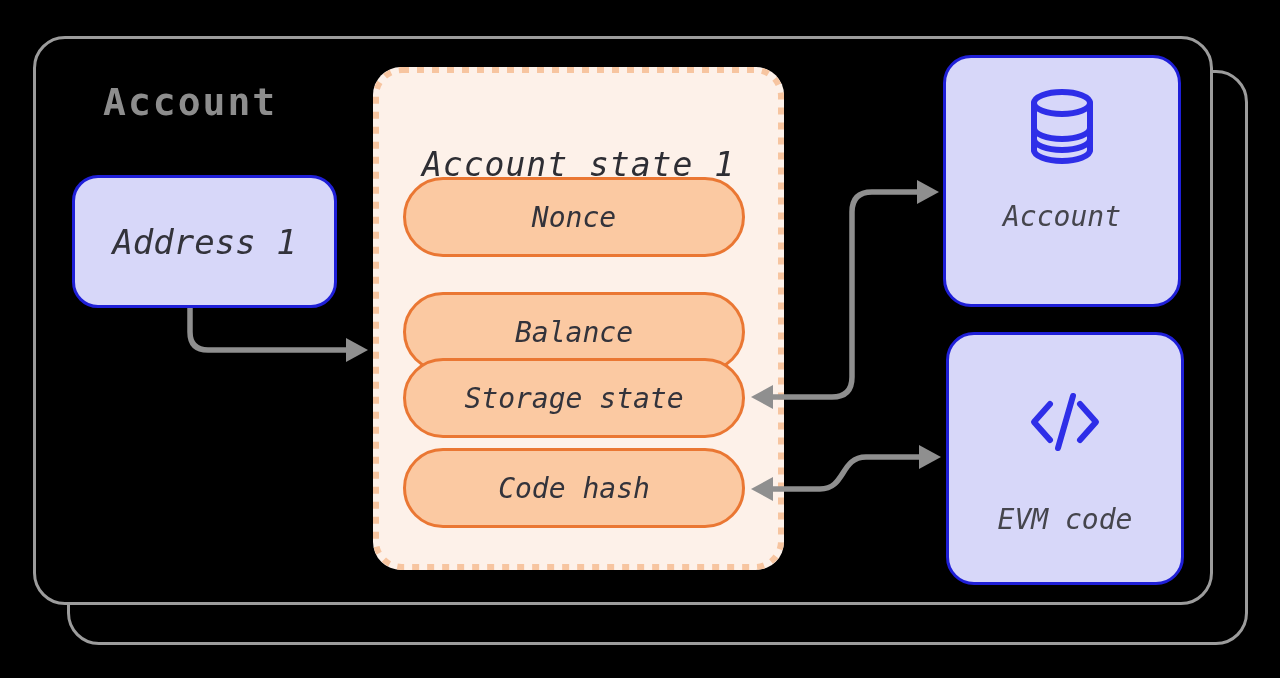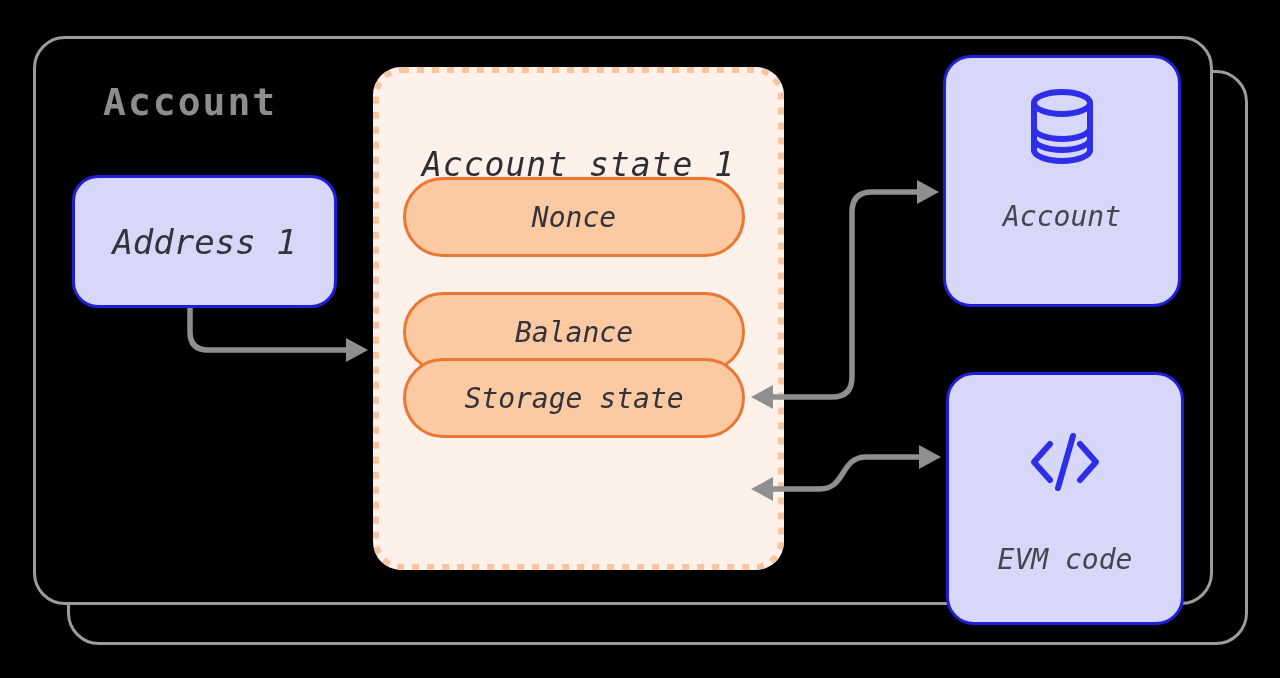--- a/index.html
+++ b/index.html
@@ -77,21 +77,21 @@
   .pill-2 { top: 291px; }
   .pill-3 { top: 381px; }
 
   .side-box {
     position: absolute; width: 238px; height: 252px;
     background: var(--lavender-fill);
     border: 3px solid var(--blue-border); border-radius: 28px;
     z-index: 3;
   }
   .storage-box { left: 943px; top: 55px; }
-  .evm-box { left: 946px; top: 332px; height: 253px; margin-top: 40px; }
+  .evm-box { left: 946px; top: 332px; height: 253px; }
   .side-box .icon-wrap {
     position: absolute; left: 0; width: 100%;
     display: flex; justify-content: center;
   }
   .storage-box .icon-wrap { top: 30px; }
   .evm-box .icon-wrap { top: 56px; }
   .side-label {
     position: absolute; left: 0; width: 100%;
     text-align: center; font-size: 28px; font-style: italic;
     color: var(--label-gray); line-height: 45px;
@@ -125,20 +125,23 @@
     </svg>
     <div class="state-title">Account state 1</div>
     <div class="pill pill-0">
       <span>Nonce</span>
     </div>
     <div class="pill pill-1">
       <span>Balance</span>
     </div>
     <div class="pill pill-2">
       <span>Storage state</span>
+    </div>
+    <div class="pill pill-3">
+      <span>Code hash</span>
     </div>
   </div>
 
   <div class="side-box storage-box">
     <div class="icon-wrap">
       <svg width="66" height="78" viewBox="0 0 66 78">
         <g fill="none" style="stroke: var(--icon-blue); stroke-width: 6; stroke-linecap: round;">
           <ellipse cx="33" cy="15" rx="28" ry="11"></ellipse>
           <path d="M 5,15 L 5,62"></path>
           <path d="M 61,15 L 61,62"></path>

